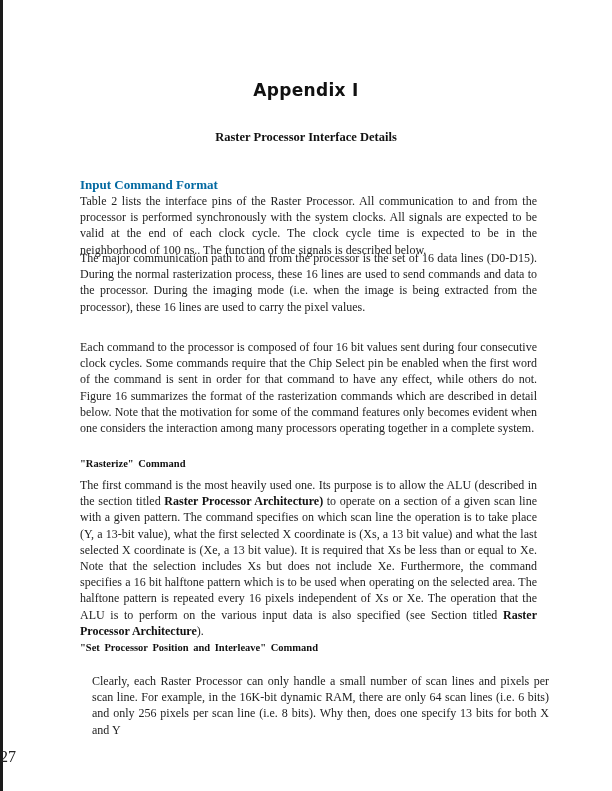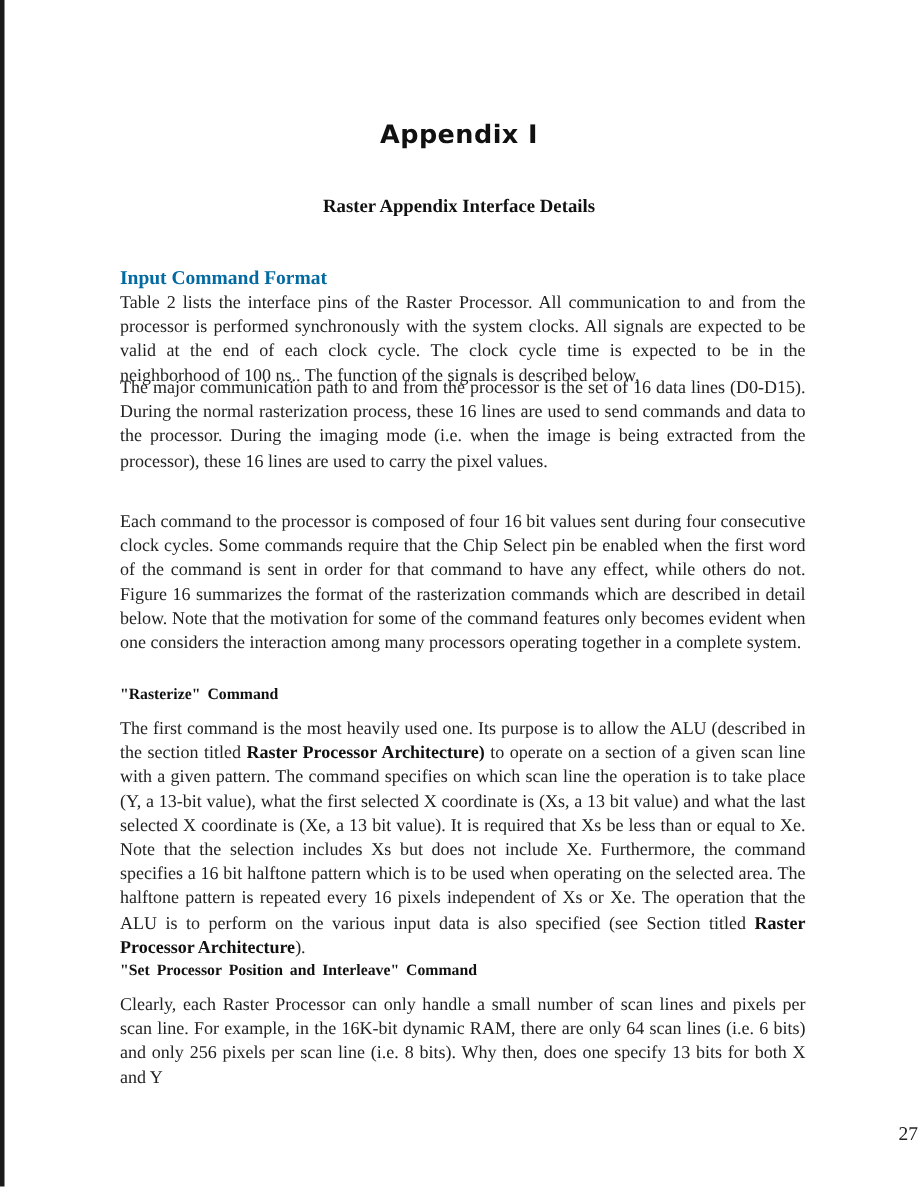--- a/index.html
+++ b/index.html
@@ -24,41 +24,41 @@
   }
   .sub-heading {
     position: absolute; left: 80px; font-weight: bold; font-size: 10.5px; color: #111; word-spacing: 2px;
   }
   .para {
     position: absolute; left: 80px; width: 457px;
     font-size: 12px; line-height: 16.2px; text-align: justify; color: #222;
   }
   .para b { color: #111; }
   .page-number {
-    position: absolute; top: 748px; left: 0; width: 612px; text-align: right;
-    font-size: 13px; color: #222;
+    position: absolute; top: 748px; left: 0; width: 612px; text-align: left;
+    font-size: 16px; color: #222;
   }
 </style>
 </head>
 <body>
 
 <div class="edge"></div>
 
 <div class="page">
   <div class="appendix-title">Appendix I</div>
-  <div class="subtitle">Raster Appendix Interface Details</div>
+  <div class="subtitle">Raster Processor Interface Details</div>
 
   <div class="section-heading" style="top:177px;">Input Command Format</div>
 
   <p class="para" style="top:193px; margin:0;">Table 2 lists the interface pins of the Raster Processor. All communication to and from the processor is performed synchronously with the system clocks. All signals are expected to be valid at the end of each clock cycle. The clock cycle time is expected to be in the neighborhood of 100 ns.. The function of the signals is described below.</p>
   <p class="para" style="top:250px; margin:0;">The major communication path to and from the processor is the set of 16 data lines (D0-D15). During the normal rasterization process, these 16 lines are used to send commands and data to the processor. During the imaging mode (i.e. when the image is being extracted from the processor), these 16 lines are used to carry the pixel values.</p>
   <p class="para" style="top:339px; margin:0;">Each command to the processor is composed of four 16 bit values sent during four consecutive clock cycles. Some commands require that the Chip Select pin be enabled when the first word of the command is sent in order for that command to have any effect, while others do not. Figure 16 summarizes the format of the rasterization commands which are described in detail below. Note that the motivation for some of the command features only becomes evident when one considers the interaction among many processors operating together in a complete system.</p>
 
   <div class="sub-heading" style="top:458px;">"Rasterize"  Command</div>
 
   <p class="para" style="top:477px; margin:0;"><span>The first command is the most heavily used one. Its purpose is to allow the ALU (described in the section titled </span><b>Raster Processor Architecture)</b><span> to operate on a section of a given scan line with a given pattern. The command specifies on which scan line the operation is to take place (Y, a 13-bit value), what the first selected X coordinate is (Xs, a 13 bit value) and what the last selected X coordinate is (Xe, a 13 bit value). It is required that Xs be less than or equal to Xe. Note that the selection includes Xs but does not include Xe. Furthermore, the command specifies a 16 bit halftone pattern which is to be used when operating on the selected area. The halftone pattern is repeated every 16 pixels independent of Xs or Xe. The operation that the ALU is to perform on the various input data is also specified (see Section titled </span><b>Raster Processor Architecture</b><span>).</span></p>
 
   <div class="sub-heading" style="top:642px;">"Set Processor Position and Interleave"  Command</div>
 
-  <p class="para" style="top:661px; margin:0;">Clearly, each Raster Processor can only handle a small number of scan lines and pixels per scan line. For example, in the 16K-bit dynamic RAM, there are only 64 scan lines (i.e. 6 bits) and only 256 pixels per scan line (i.e. 8 bits). Why then, does one specify 13 bits for both X and Y</p>
+  <p class="para" style="top:661px; margin:12px;">Clearly, each Raster Processor can only handle a small number of scan lines and pixels per scan line. For example, in the 16K-bit dynamic RAM, there are only 64 scan lines (i.e. 6 bits) and only 256 pixels per scan line (i.e. 8 bits). Why then, does one specify 13 bits for both X and Y</p>
 
   <div class="page-number">27</div>
 </div>
 
 </body></html>

